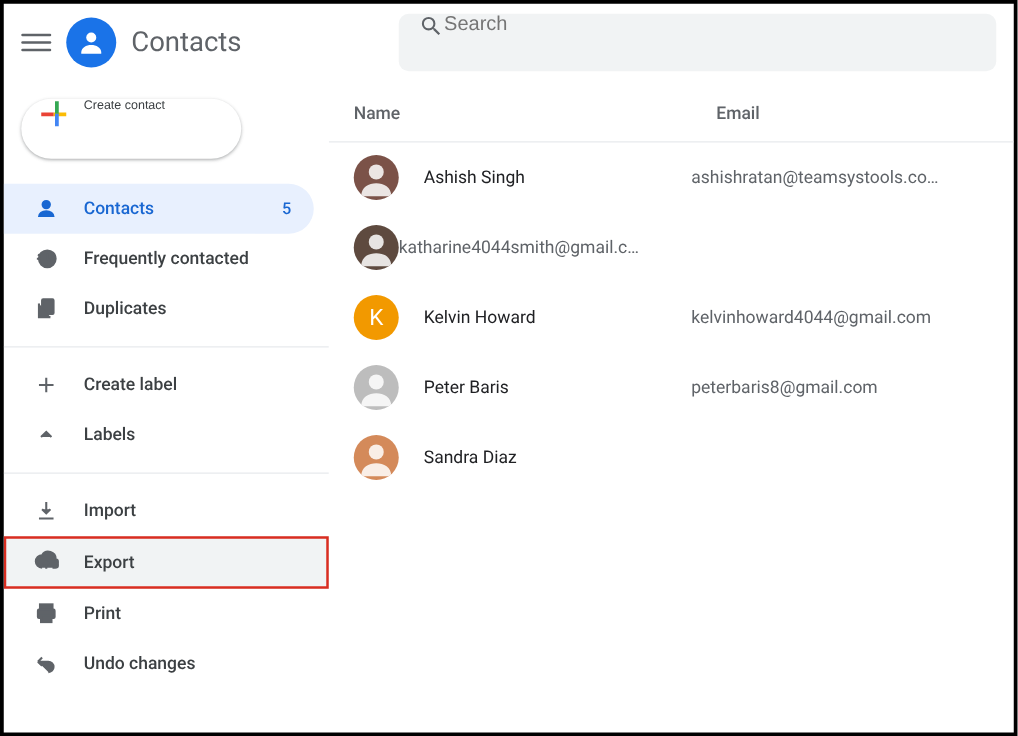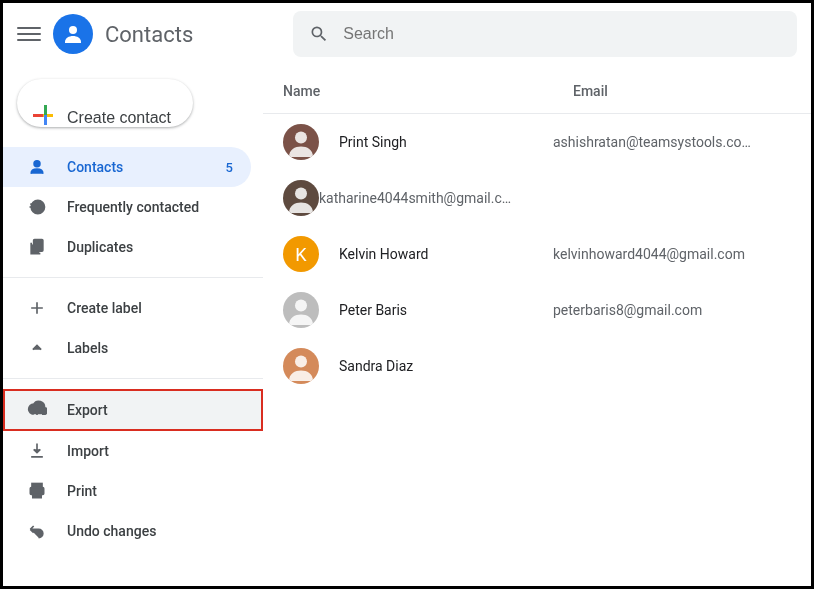--- a/index.html
+++ b/index.html
@@ -28,49 +28,48 @@
   }
   .hamburger span { display:block; height: 2px; background: #5f6368; border-radius: 1px; }
   .app-logo {
     width: 40px; height: 40px; border-radius: 50%;
     background: #1a73e8;
     display:flex; align-items:center; justify-content:center;
   }
   .app-logo svg { width: 24px; height: 24px; fill: #fff; }
   .app-title { font-size: 22px; color: #5f6368; }
   .search-box {
-    margin-left: 88px;
+    margin-left: 114px;
     flex: 1;
     height: 46px;
     background: #f1f3f4;
     border-radius: 8px;
     display: flex;
-    align-items: center;
+    align-items: flex-start;
     padding: 0 16px;
-    gap: 14px;
   }
   .search-box svg { width: 20px; height:20px; fill:#5f6368; }
   .search-input {
     border:none; background:transparent; outline:none;
     font-size:16px; color:#5f6368; flex:1;
   }
   
   .main { display:flex; height: calc(100% - 62px); }
   .sidebar { width: 260px; padding-top: 10px; }
   .create-btn {
     margin: 4px 0 20px 14px;
     height: 48px; width: 176px;
     border-radius: 24px;
     background:#fff;
     border: none;
     box-shadow: 0 1px 3px rgba(60,64,67,0.3), 0 1px 2px rgba(60,64,67,0.15);
-    display:flex; align-items:flex-end; gap:12px;
+    display:flex; align-items:flex-start; gap:12px;
     padding: 0 20px 0 14px;
     cursor:pointer;
-    font-size: 16px; color:#3c4043; font-weight:500;
+    font-size: 10px; color:#3c4043; font-weight:500;
   }
   .plus-icon { width:24px; height:24px; position:relative; }
   .plus-icon .h, .plus-icon .v { position:absolute; }
   .plus-icon .h { top:11px; left:2px; width:20px; height:3px; }
   .plus-icon .h::before{content:'';position:absolute;left:0;width:10px;height:3px;background:#ea4335;}
   .plus-icon .h::after{content:'';position:absolute;right:0;width:10px;height:3px;background:#fbbc04;}
   .plus-icon .v { left:11px; top:2px; width:3px; height:20px; }
   .plus-icon .v::before{content:'';position:absolute;top:0;width:3px;height:10px;background:#34a853;}
   .plus-icon .v::after{content:'';position:absolute;bottom:0;width:3px;height:10px;background:#4285f4;}
 
@@ -208,35 +207,35 @@
       <span class="nav-icon">
           <svg viewBox="0 0 24 24" fill="none" stroke="#5f6368" stroke-width="2">
             <path d="M7 14l5-5 5 5"></path>
           </svg>
         </span>
       <span class="nav-label">Labels</span>
     </div>
 
     <div class="divider"></div>
 
+    <div class="nav-item">
+      <span class="nav-icon">
+          <svg viewBox="0 0 24 24" fill="none" stroke="#5f6368" stroke-width="2">
+            <path d="M12 3v11M8 10l4 4 4-4M5 19h14"></path>
+          </svg>
+        </span>
+      <span class="nav-label">Import</span>
+    </div>
     <div class="nav-item export-highlight">
       <span class="nav-icon">
           <svg viewBox="0 0 24 24" fill="none" stroke="#5f6368" stroke-width="2">
             <path d="M8 17a6 6 0 010-12 7 7 0 0113 4 4 4 0 01-1 8h-2M12 11v7M9 14l3-3 3 3"></path>
           </svg>
         </span>
       <span class="nav-label">Export</span>
-    </div>
-    <div class="nav-item">
-      <span class="nav-icon">
-          <svg viewBox="0 0 24 24" fill="none" stroke="#5f6368" stroke-width="2">
-            <path d="M12 3v11M8 10l4 4 4-4M5 19h14"></path>
-          </svg>
-        </span>
-      <span class="nav-label">Import</span>
     </div>
     <div class="nav-item">
       <span class="nav-icon">
           <svg viewBox="0 0 24 24" fill="none" stroke="#5f6368" stroke-width="2">
             <rect x="6" y="3" width="12" height="5"></rect>
             <rect x="4" y="8" width="16" height="8" rx="1"></rect>
             <rect x="7" y="14" width="10" height="6"></rect>
           </svg>
         </span>
       <span class="nav-label">Print</span>
@@ -257,21 +256,21 @@
       <div class="col-email">Email</div>
     </div>
     <div id="contact-list">
         <div class="contact-row">
           <div class="avatar" style="background: rgb(123, 82, 72);">
             <svg viewBox="0 0 24 24">
               <circle cx="12" cy="9" r="4" fill="rgba(255,255,255,0.85)"></circle>
               <path d="M4 22c0-5 4-7 8-7s8 2 8 7z" fill="rgba(255,255,255,0.85)"></path>
             </svg>
           </div>
-          <div class="contact-name">Print Singh</div>
+          <div class="contact-name">Ashish Singh</div>
           <div class="contact-email">ashishratan@teamsystools.co…</div>
         </div>
         <div class="contact-row">
           <div class="avatar" style="background: rgb(94, 74, 63);">
             <svg viewBox="0 0 24 24">
               <circle cx="12" cy="9" r="4" fill="rgba(255,255,255,0.85)"></circle>
               <path d="M4 22c0-5 4-7 8-7s8 2 8 7z" fill="rgba(255,255,255,0.85)"></path>
             </svg>
           </div>
           <div class="contact-email">katharine4044smith@gmail.c…</div>

